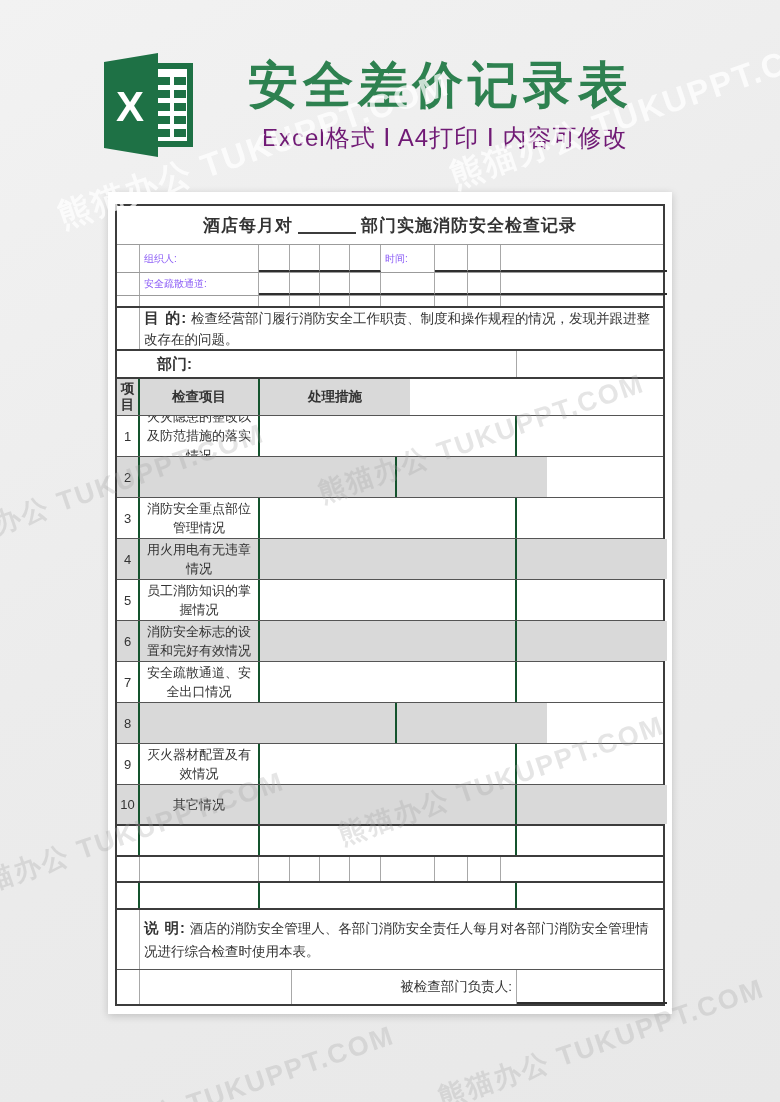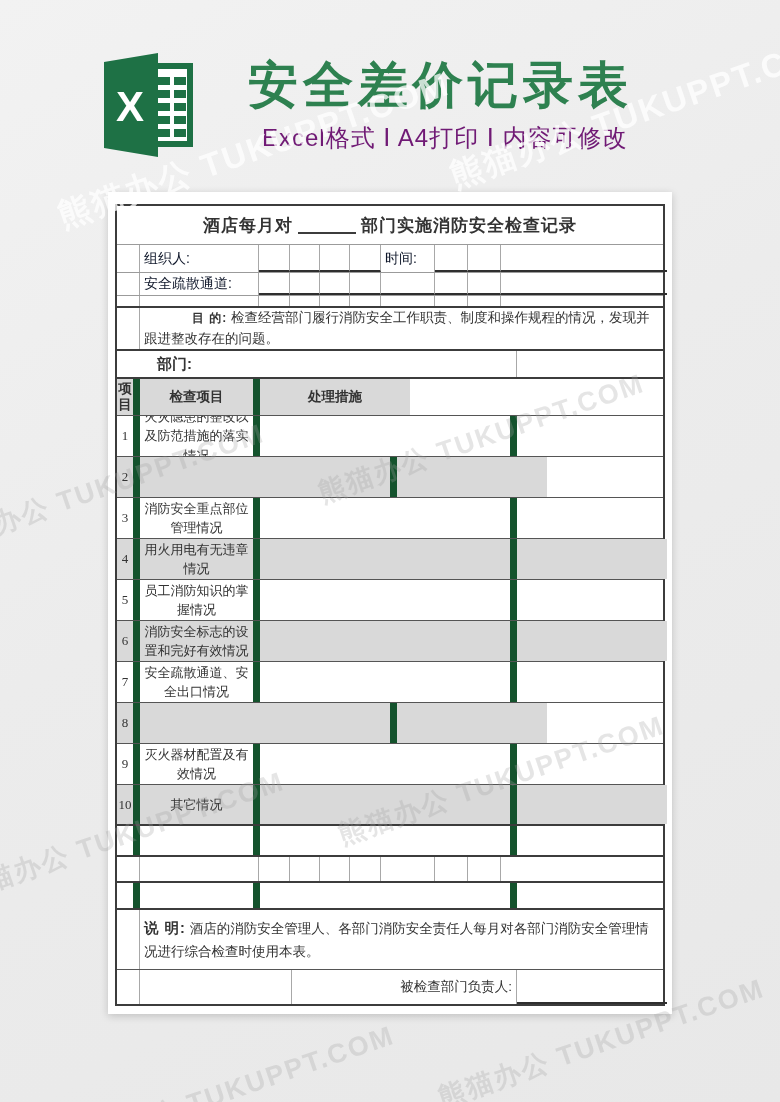--- a/index.html
+++ b/index.html
@@ -51,37 +51,37 @@
   .row:last-child { border-bottom:none; }
 
   .h-title{height:39px} .h-i1{height:28px} .h-i2{height:23px} .h-thin{height:12px}
   .h-purp{height:43px} .h-dept{height:28px} .h-head{height:37px} .h-row{height:41px}
   .h-A{height:31px} .h-B{height:26px} .h-C{height:27px} .h-note{height:60px} .h-foot{height:34px}
 
   .cell {
     display:flex; align-items:center; justify-content:center;
     border-right:1px solid #a8a8a8; overflow:hidden;
   }
-  .cell.dkv { border-right:7px solid #14532d;font-family:Liberation Serif, serif; }
+  .cell.dkv { border-right:2px solid #14532d; }
   .cell.nr  { border-right:none; }
   .cell.ul  { border-bottom:2px solid #2f2f2f; }
   .cell.left { justify-content:flex-start; }
 
   .w23{width:23px;flex:none} .w119{width:119px;flex:none} .w120{width:120px;flex:none}
   .w150{width:150px;flex:none} .w152{width:152px;flex:none} .w166{width:166px;flex:none}
   .w225{width:225px;flex:none} .w257{width:257px;flex:none} .w30{width:30px;flex:none}
   .w31{width:31px;flex:none} .w33{width:33px;flex:none} .w54{width:54px;flex:none}
   .w400{width:400px;flex:none} .w527{width:527px;flex:none}
 
   .doc-title-row { justify-content:center; align-items:center; font-size:17px; font-weight:700; letter-spacing:1px; }
   .blank-inline { display:inline-block; width:58px; height:15px; border-bottom:2px solid #3c3c3c; margin:0 5px; transform:translateY(1px); }
 
-  .lbl { font-size:14px; padding-left:4px; color:#0f172a; }
+  .lbl { font-size:10px; padding-left:4px; color:#8b5cf6; }
   .purp-text { font-size:13.5px; line-height:1.55; padding:3px 8px 3px 4px; display:block; width:100%; }
-  .purp-text b { font-size:12px; letter-spacing:1px;margin-left:48px; }
+  .purp-text b { font-size:15px; letter-spacing:1px; }
   .dept-lbl { font-size:15px; font-weight:700; padding-left:40px; }
 
   .thead .cell { background:#d9d9d9; font-weight:700; font-size:13.5px; }
   .hc0 { font-size:13px; line-height:1.15; text-align:center; padding:0 4px; }
 
   .trow .cell { font-size:13px; }
   .trow.alt .cell { background:#d9d9d9; }
   .item { text-align:center; line-height:1.5; padding:1px 3px; }
   .num { font-size:13px; }
 

